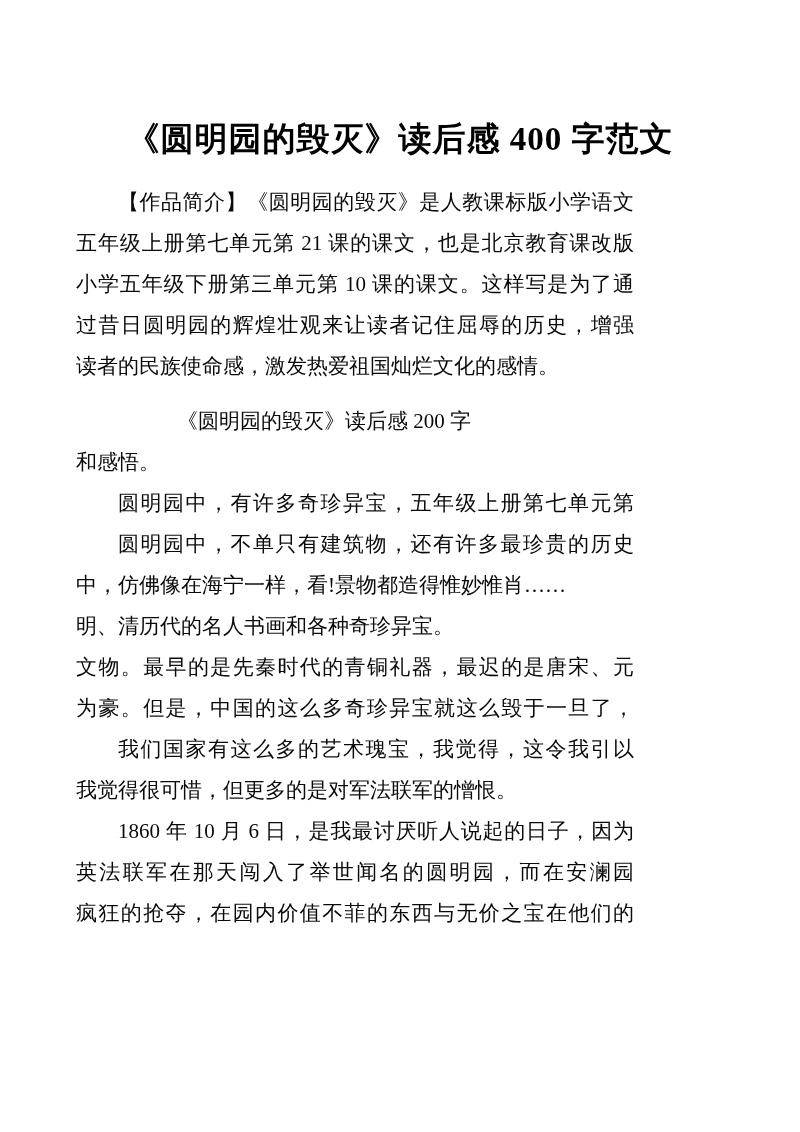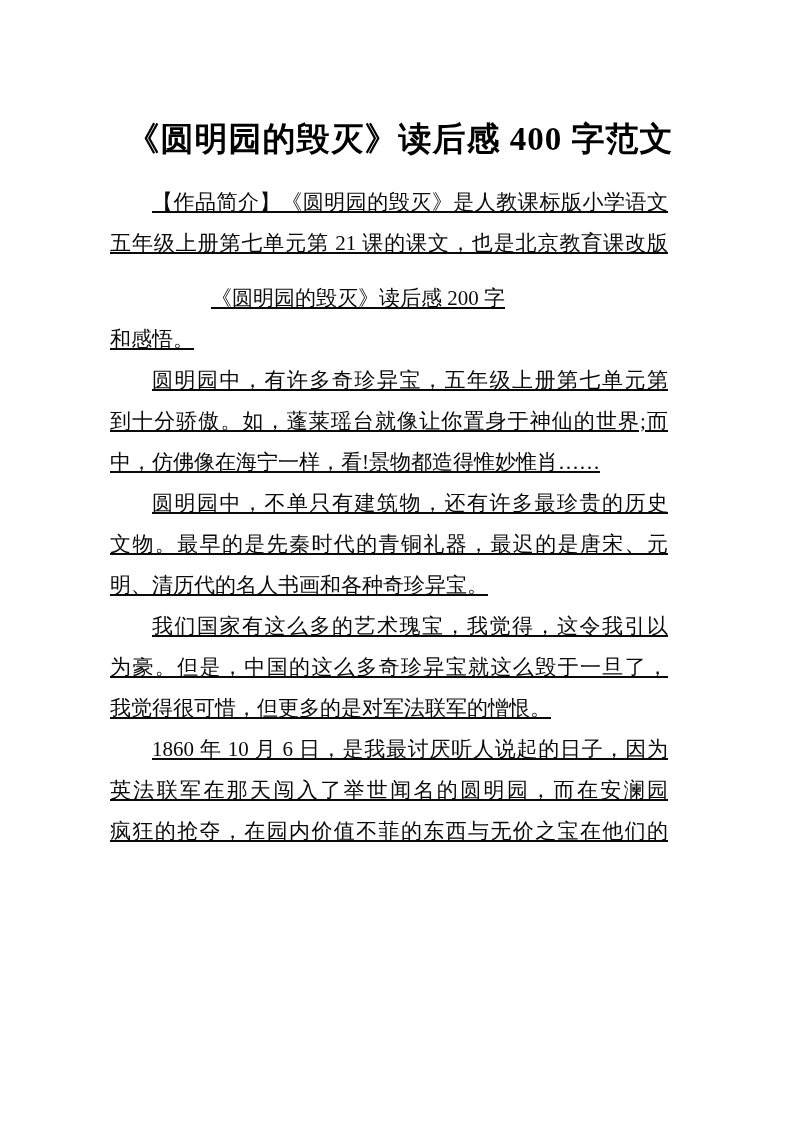--- a/index.html
+++ b/index.html
@@ -20,23 +20,22 @@
     padding-top: 96px;
     font-size: 33px;
     line-height: 42px;
     font-weight: bold;
     text-align: center;
     letter-spacing: 1px;
     color: #000000;
   }
   .body-text {
     width: 558px;
-    margin-left: 110px;
+    margin-left: 76px;
     margin-top: 16px;
-    text-decoration: underline;
   }
   .ln {
     font-size: 21px;
     line-height: 41px;
     text-align: justify;
     text-align-last: justify;
     text-justify: inter-ideograph;
     overflow: hidden;
     white-space: normal;
   }
@@ -55,29 +54,31 @@
 </head>
 <body>
 
 <div class="page">
 
   <h1 class="doc-title">《圆明园的毁灭》读后感 400 字范文</h1>
 
   <div class="body-text">
     <div class="ln ind">【作品简介】《圆明园的毁灭》是人教课标版小学语文</div>
     <div class="ln">五年级上册第七单元第 21 课的课文，也是北京教育课改版</div>
+    <div class="ln">小学五年级下册第三单元第 10 课的课文。这样写是为了通</div>
+    <div class="ln">过昔日圆明园的辉煌壮观来让读者记住屈辱的历史，增强</div>
+    <div class="ln end">读者的民族使命感，激发热爱祖国灿烂文化的感情。</div>
     <div class="ln subtitle">《圆明园的毁灭》读后感 200 字</div>
     <div class="ln end">和感悟。</div>
     <div class="ln ind">圆明园中，有许多奇珍异宝，五年级上册第七单元第</div>
-    <div class="ln">到十分骄傲。如，蓬莱瑶台就像让你置身于神仙的世界;而</div>
+    <div class="ln ind">圆明园中，不单只有建筑物，还有许多最珍贵的历史</div>
     <div class="ln end">中，仿佛像在海宁一样，看!景物都造得惟妙惟肖……</div>
-    <div class="ln ind">圆明园中，不单只有建筑物，还有许多最珍贵的历史</div>
+    <div class="ln end">明、清历代的名人书画和各种奇珍异宝。</div>
     <div class="ln">文物。最早的是先秦时代的青铜礼器，最迟的是唐宋、元</div>
-    <div class="ln end">明、清历代的名人书画和各种奇珍异宝。</div>
+    <div class="ln">为豪。但是，中国的这么多奇珍异宝就这么毁于一旦了，</div>
     <div class="ln ind">我们国家有这么多的艺术瑰宝，我觉得，这令我引以</div>
-    <div class="ln">为豪。但是，中国的这么多奇珍异宝就这么毁于一旦了，</div>
     <div class="ln end">我觉得很可惜，但更多的是对军法联军的憎恨。</div>
     <div class="ln ind">1860 年 10 月 6 日，是我最讨厌听人说起的日子，因为</div>
     <div class="ln">英法联军在那天闯入了举世闻名的圆明园，而在安澜园</div>
     <div class="ln">疯狂的抢夺，在园内价值不菲的东西与无价之宝在他们的</div>
   </div>
 
 </div>
 
 </body></html>

